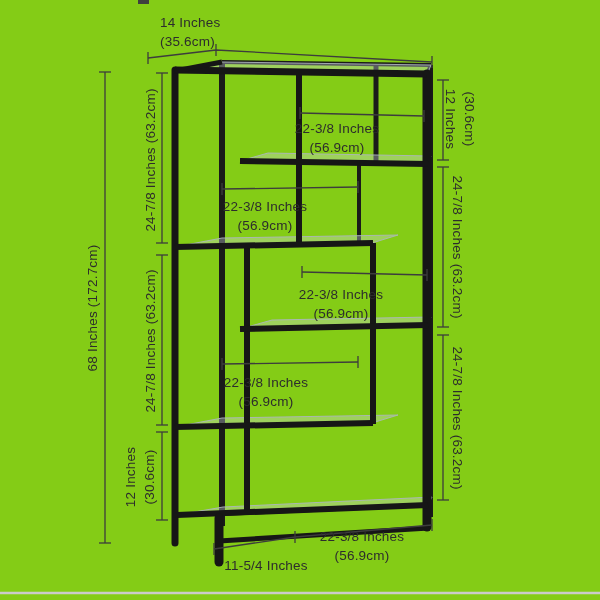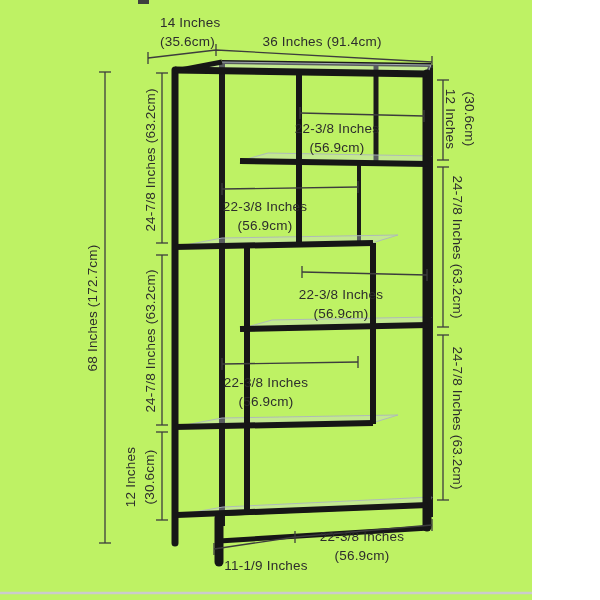--- a/index.html
+++ b/index.html
@@ -1,17 +1,17 @@
 <!DOCTYPE html>
 <html><head>
 <meta charset="utf-8">
 <style>
   html,body{margin:0;padding:0;background:#ffffff;}
-  #stage{position:relative;width:520px;height:600px;background:#bef264;overflow:hidden;
-         font-family:"Liberation Sans", sans-serif;padding-left:12px;}
+  #stage{position:relative;width:600px;height:600px;background:#84cc16;overflow:hidden;
+         font-family:"Liberation Sans", sans-serif;}
   #art{position:absolute;left:0;top:0;}
   .lbl{position:absolute;font-size:13.5px;line-height:19px;color:#2d2d2d;
        white-space:nowrap;text-align:center;letter-spacing:.2px;
        transform:translate(-50%,-50%);}
   .lbl span{display:block;}
   .rotl{transform:translate(-50%,-50%) rotate(-90deg);}
   .rotr{transform:translate(-50%,-50%) rotate(90deg);}
   .anchor-tl{transform:none;text-align:left;}
 </style>
 </head>
@@ -136,23 +136,20 @@
     </g>
 
     <line x1="0" y1="593" x2="600" y2="593" stroke="#cbcbcb" stroke-width="2.5"></line>
   </svg>
 
   <div class="lbl anchor-tl" style="left:160px;top:13px;">
     <span>14 Inches</span>
     <span>(35.6cm)</span>
   </div>
 
-  <div class="lbl" style="left:322px;top:41px;">
-    <span>36 Inches (91.4cm)</span>
-  </div>
 
   <div class="lbl rotl" style="left:92px;top:308px;">
     <span>68 Inches (172.7cm)</span>
   </div>
 
   <div class="lbl rotl" style="left:150px;top:160px;">
     <span>24-7/8 Inches (63.2cm)</span>
   </div>
 
   <div class="lbl rotl" style="left:150px;top:341px;">
@@ -196,16 +193,16 @@
     <span>22-3/8 Inches</span>
     <span>(56.9cm)</span>
   </div>
 
   <div class="lbl" style="left:362px;top:546px;">
     <span>22-3/8 Inches</span>
     <span>(56.9cm)</span>
   </div>
 
   <div class="lbl" style="left:266px;top:565px;">
-    <span>11-1/9 Inches</span>
+    <span>11-5/4 Inches</span>
   </div>
 
 </div>
 
 </body></html>

